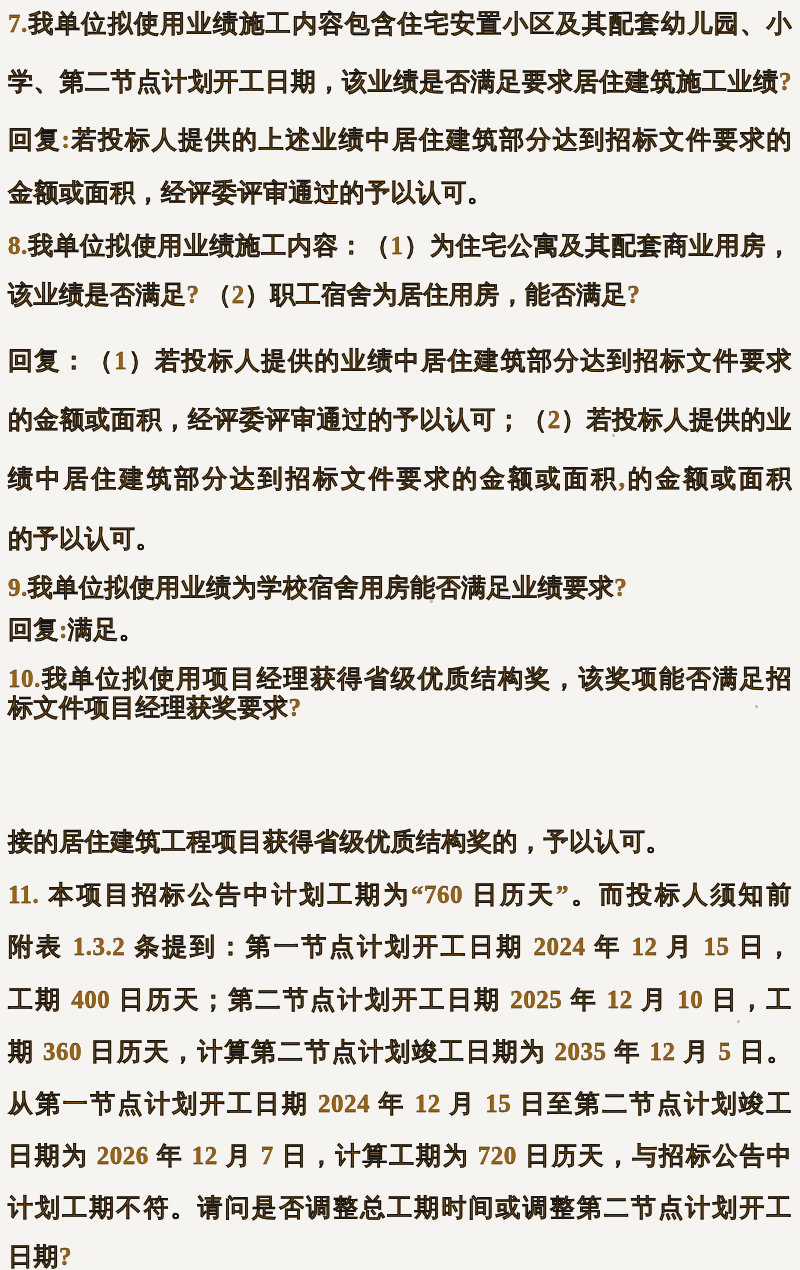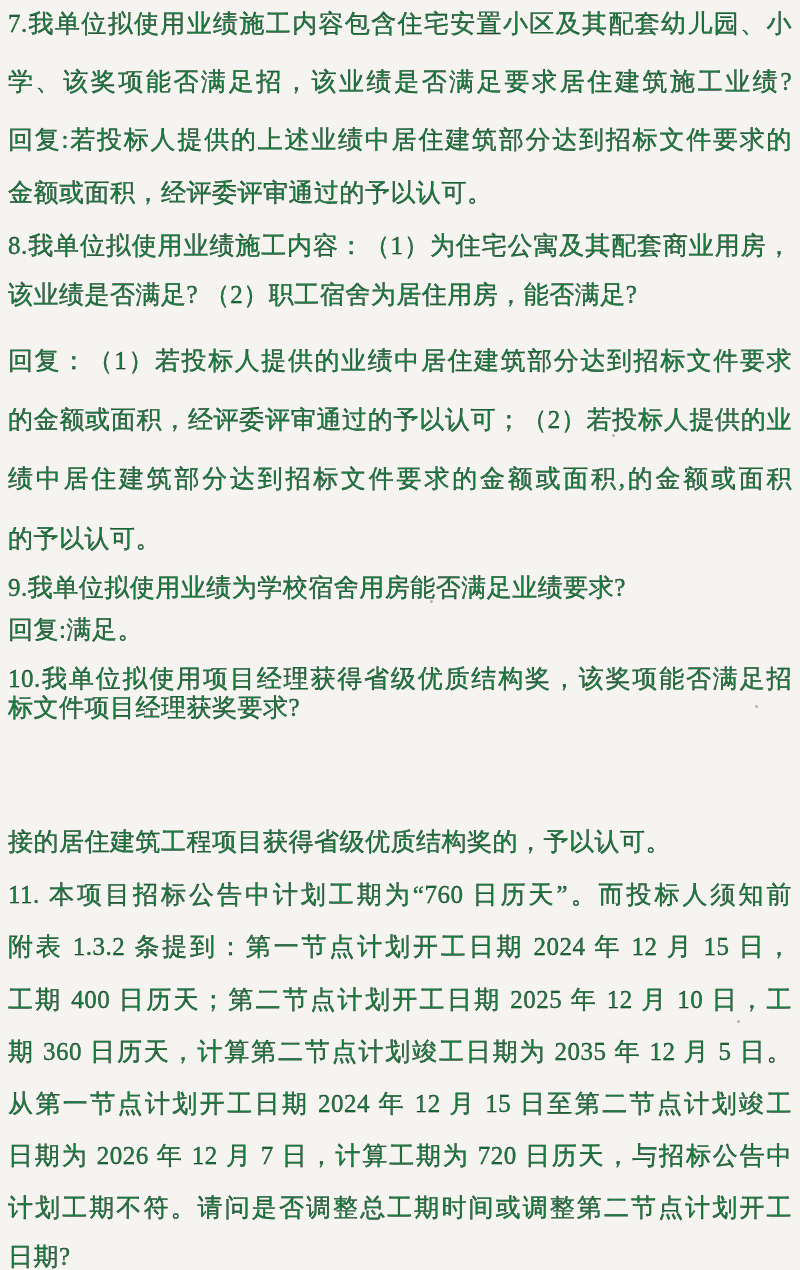--- a/index.html
+++ b/index.html
@@ -4,22 +4,22 @@
 <style>
   html,body{margin:0;padding:0;}
   body{background:#e8e8e6;}
   .page{
     position:relative;
     width:800px;height:1270px;
     margin:0 auto;
     background:#f5f4f1;
     overflow:hidden;
     font-family:"Liberation Serif","DejaVu Serif",serif;
-    font-weight:400;
-    color:#15803d;
+    font-weight:700;
+    color:#a16207;
   }
   .line{
     position:absolute;
     left:8px;
     width:784px;
     font-size:25px;
     line-height:1.25;
     white-space:nowrap;
     letter-spacing:0.5px;
     -webkit-text-stroke:0.3px #151515;
@@ -37,21 +37,21 @@
     background:#8a8a86;
     opacity:.6;
   }
 </style>
 </head>
 <body>
 
 <div class="page">
 
   <div class="line j" style="top:8px">7.我单位拟使用业绩施工内容包含住宅安置小区及其配套幼儿园、小</div>
-  <div class="line j" style="top:66px">学、该奖项能否满足招，该业绩是否满足要求居住建筑施工业绩?</div>
+  <div class="line j" style="top:66px">学、第二节点计划开工日期，该业绩是否满足要求居住建筑施工业绩?</div>
   <div class="line j" style="top:124px">回复:若投标人提供的上述业绩中居住建筑部分达到招标文件要求的</div>
   <div class="line" style="top:177px">金额或面积，经评委评审通过的予以认可。</div>
 
   <div class="line j" style="top:230px">8.我单位拟使用业绩施工内容：（1）为住宅公寓及其配套商业用房，</div>
   <div class="line" style="top:279px">该业绩是否满足? （2）职工宿舍为居住用房，能否满足?</div>
   <div class="line j" style="top:345px">回复：（1）若投标人提供的业绩中居住建筑部分达到招标文件要求</div>
   <div class="line j" style="top:404px">的金额或面积，经评委评审通过的予以认可；（2）若投标人提供的业</div>
   <div class="line j" style="top:463px">绩中居住建筑部分达到招标文件要求的金额或面积,的金额或面积</div>
   <div class="line" style="top:523px">的予以认可。</div>
 

